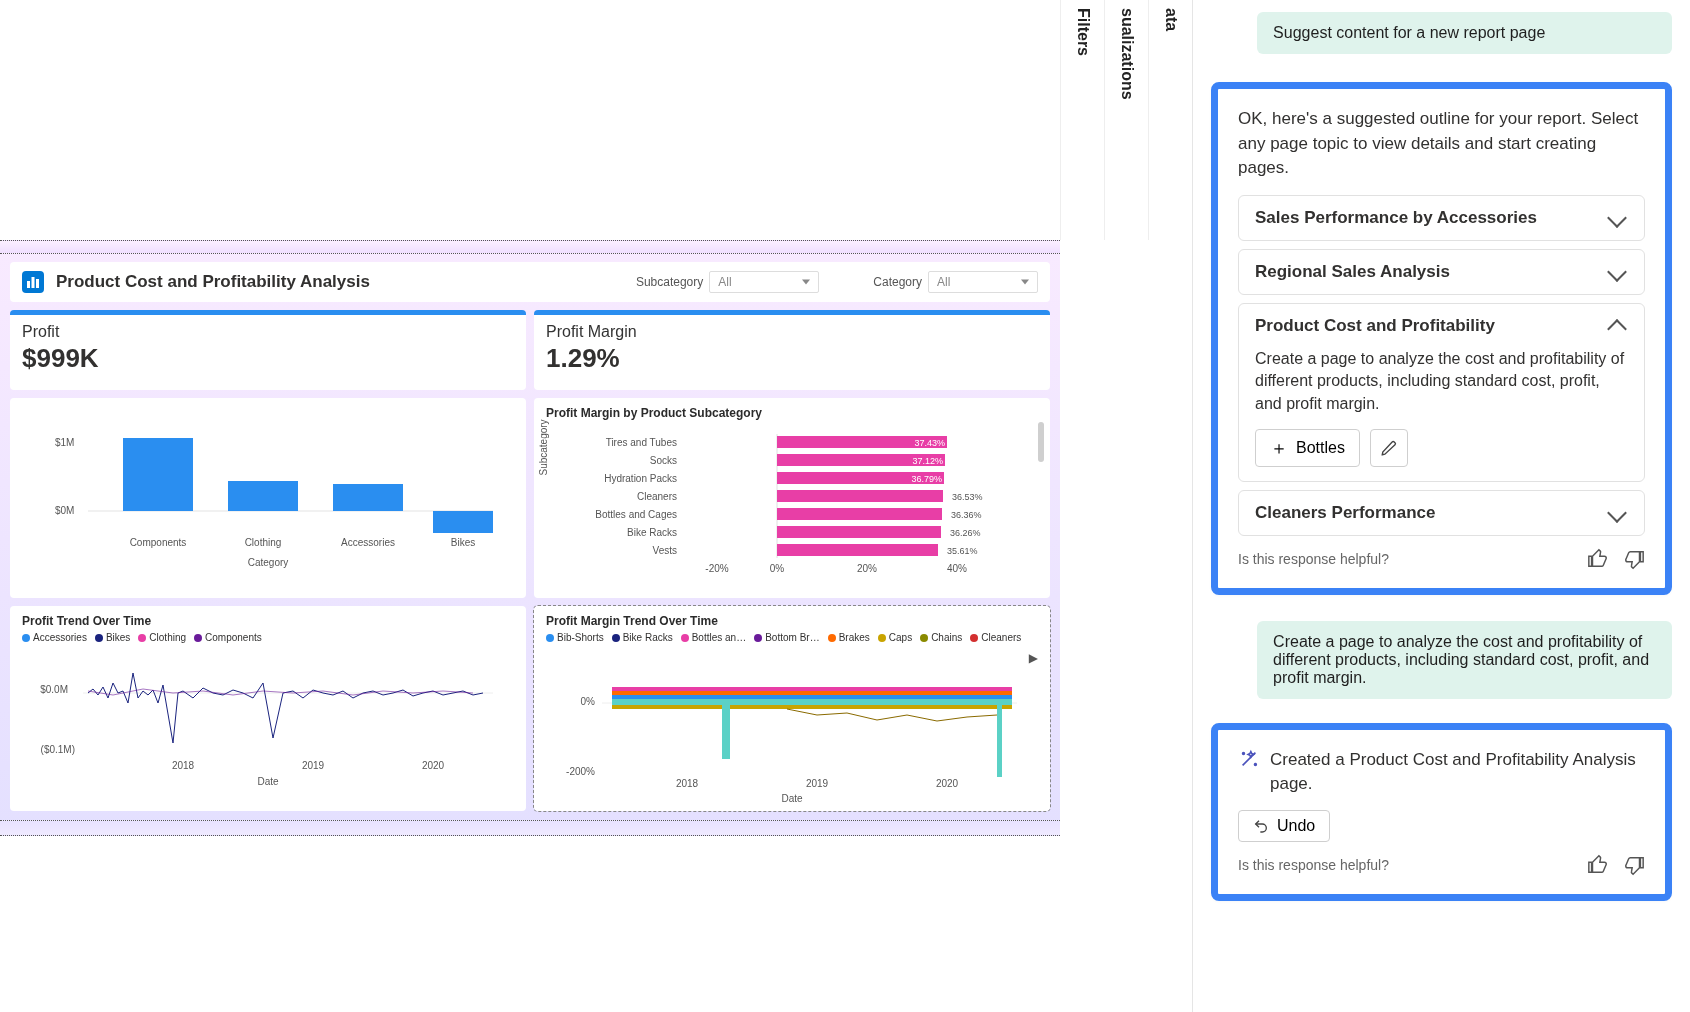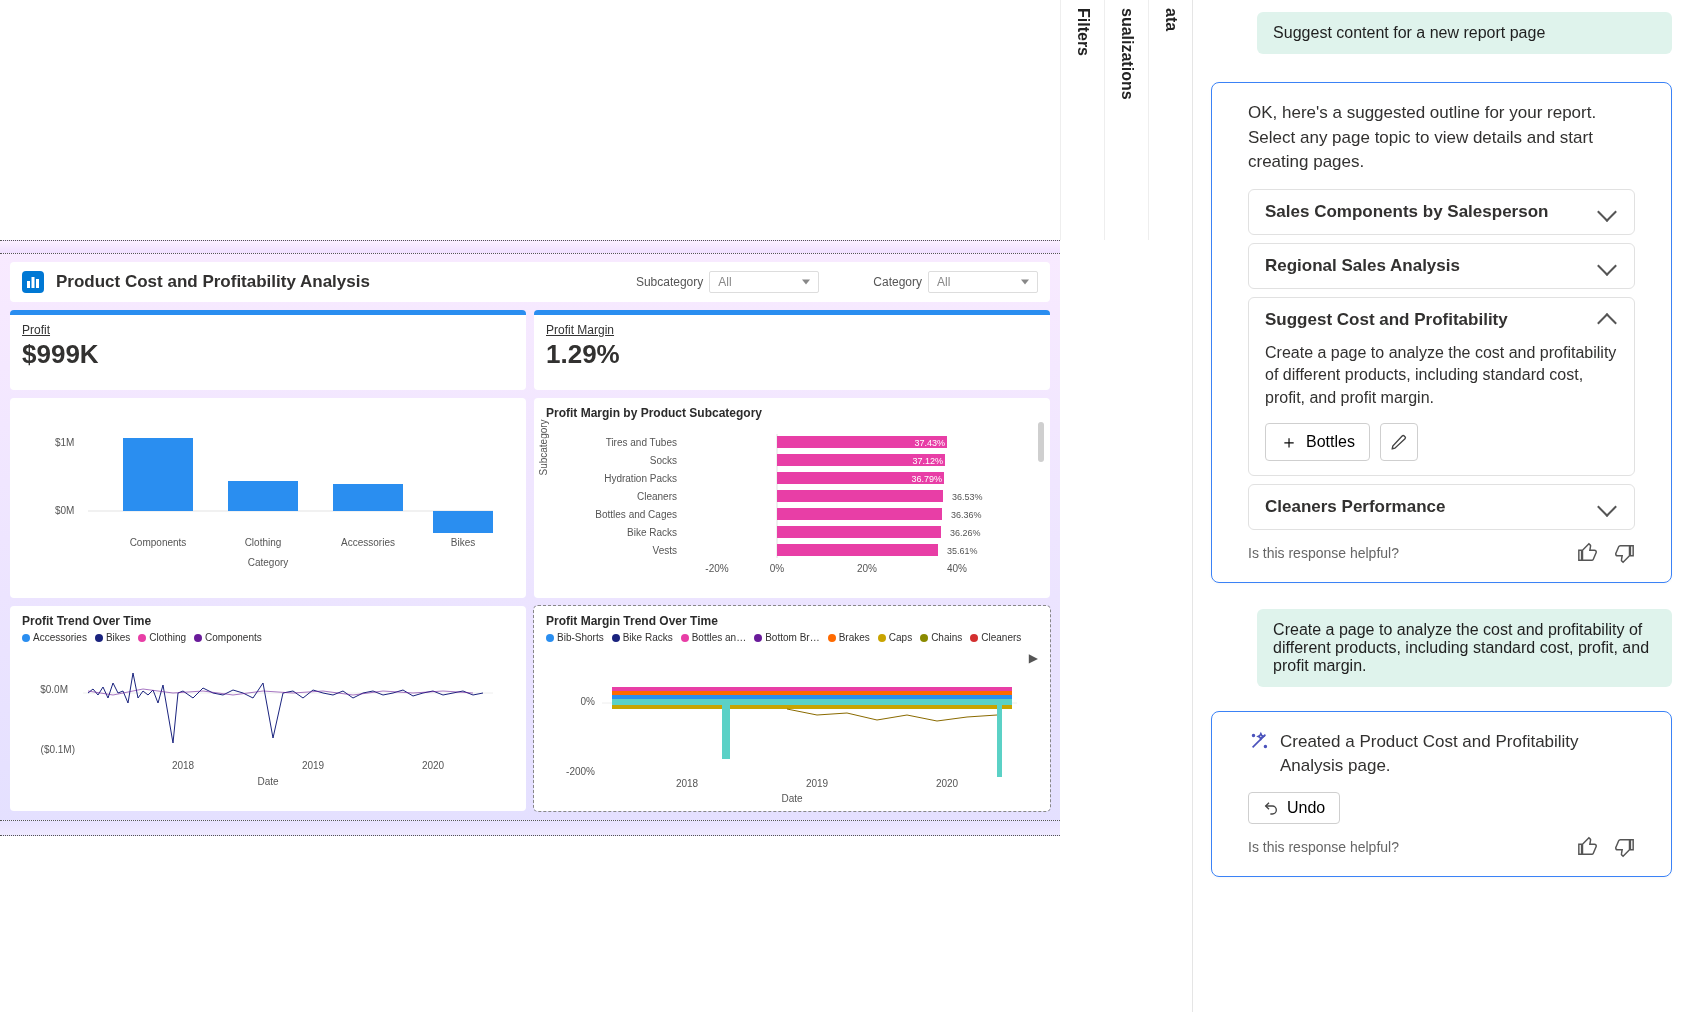--- a/index.html
+++ b/index.html
@@ -81,21 +81,21 @@
   }
   .card {
     background:#fff;
     border-radius:4px;
     border-top:5px solid #2a8ef0;
     padding:8px 12px;
     position:relative;
     overflow:hidden;
   }
   .card.noaccent{ border-top:none; }
-  .kpi-label{ font-size:12px; color:#333;text-decoration:underline; }
+  .kpi-label{ font-size:16px; color:#333; }
   .kpi-value{ font-size:26px; font-weight:600; margin-top:2px; }
 
   .chart-title{ font-size:12px; font-weight:600; margin-bottom:4px; color:#2b2b2b;}
   .tick{ font-size:10px; fill:#555; }
   .sub-label-rot {
     position:absolute; left:4px; top:50%;
     transform:rotate(-90deg) translateX(40%);
     transform-origin:left top;
     font-size:10px; color:#555;
   }
@@ -151,23 +151,23 @@
   .chat-bubble-user{
     margin-left:auto;
     background:#dff3ec;
     color:#1f1f1f;
     border-radius:6px;
     padding:12px 16px;
     max-width:90%;
     margin-bottom:28px;
   }
   .assistant-block{
-    border:1px solid #3b82f6;
+    border:7px solid #3b82f6;
     border-radius:8px;
-    padding:18px 36px;
+    padding:18px 20px;
     margin-bottom:26px;
     box-shadow:0 1px 3px rgba(0,0,0,0.03);
   }
   .assistant-block p{ margin-bottom:14px; line-height:1.45; font-size:17px;}
   .accordion{
     border:1px solid #e1e1e1;
     border-radius:6px;
     margin-bottom:8px;
     overflow:hidden;
   }
@@ -445,35 +445,35 @@
 <div class="copilot">
   <div class="chat-bubble-user">
     <span>Suggest content for a new report page</span>
   </div>
 
   <div class="assistant-block">
     <p>OK, here's a suggested outline for your report. Select any page topic to view details and start creating pages.</p>
 
     <div class="accordion">
       <div class="acc-head">
-        <span>Sales Components by Salesperson</span>
+        <span>Sales Performance by Accessories</span>
         <span class="chev"></span>
       </div>
     </div>
 
     <div class="accordion">
       <div class="acc-head">
         <span>Regional Sales Analysis</span>
         <span class="chev"></span>
       </div>
     </div>
 
     <div class="accordion">
       <div class="acc-head">
-        <span>Suggest Cost and Profitability</span>
+        <span>Product Cost and Profitability</span>
         <span class="chev up"></span>
       </div>
       <div class="acc-body">
         <span>Create a page to analyze the cost and profitability of different products, including standard cost, profit, and profit margin.</span>
         <div class="acc-actions">
           <button class="btn">
             <span class="plus">＋</span>
             <span>Bottles</span>
           </button>
           <span class="icon-btn">

